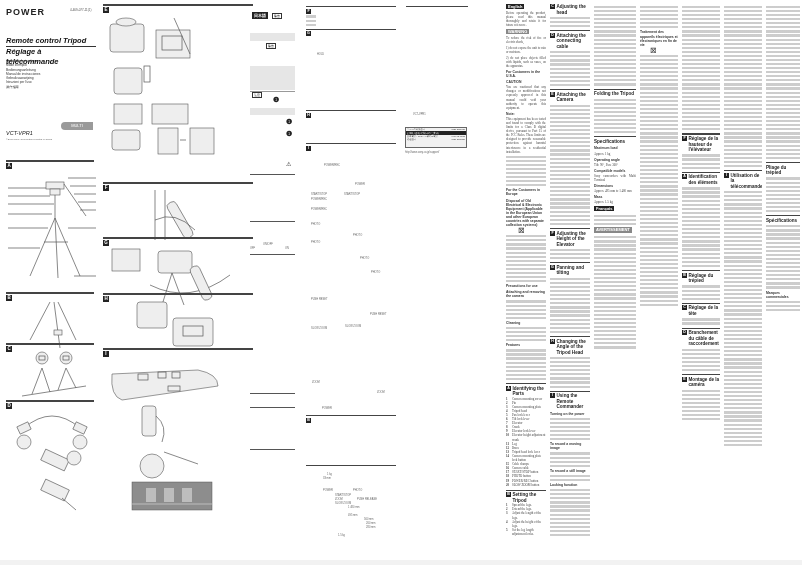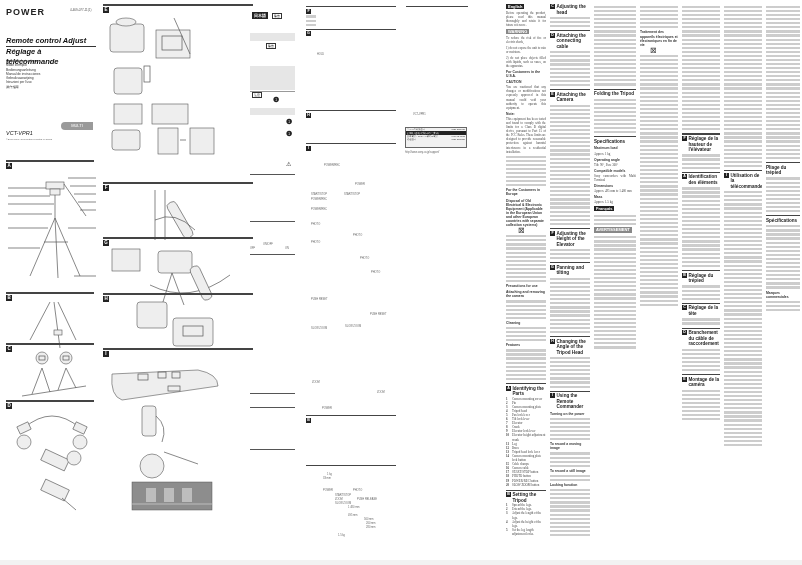--- a/index.html
+++ b/index.html
@@ -50,21 +50,21 @@
   .info-box .row { font-family: "Liberation Sans", sans-serif; font-size: 2.2px; color: #333; display: flex; justify-content: space-between; padding: 0 1px; line-height: 3.1px; }
 
   .page-bottom { left: 0; top: 560px; width: 802px; height: 5px; background: #f2f2f2; }
 </style>
 </head>
 <body>
 
 <div class="abs brand">POWER</div>
 <div class="abs partno">4-469-077-11(1)</div>
 <div class="abs cover-title">
-  <span>Remote control Adjust</span>
+  <span>Remote control Tripod</span>
   <span class="fr">Réglage à télécommande</span>
 </div>
 <div class="abs langs">
   <div>Operating Instructions</div>
   <div>Mode d'emploi</div>
   <div>Bedienungsanleitung</div>
   <div>Manual de instrucciones</div>
   <div>Gebruiksaanwijzing</div>
   <div>Istruzioni per l'uso</div>
   <div>操作指南</div>

